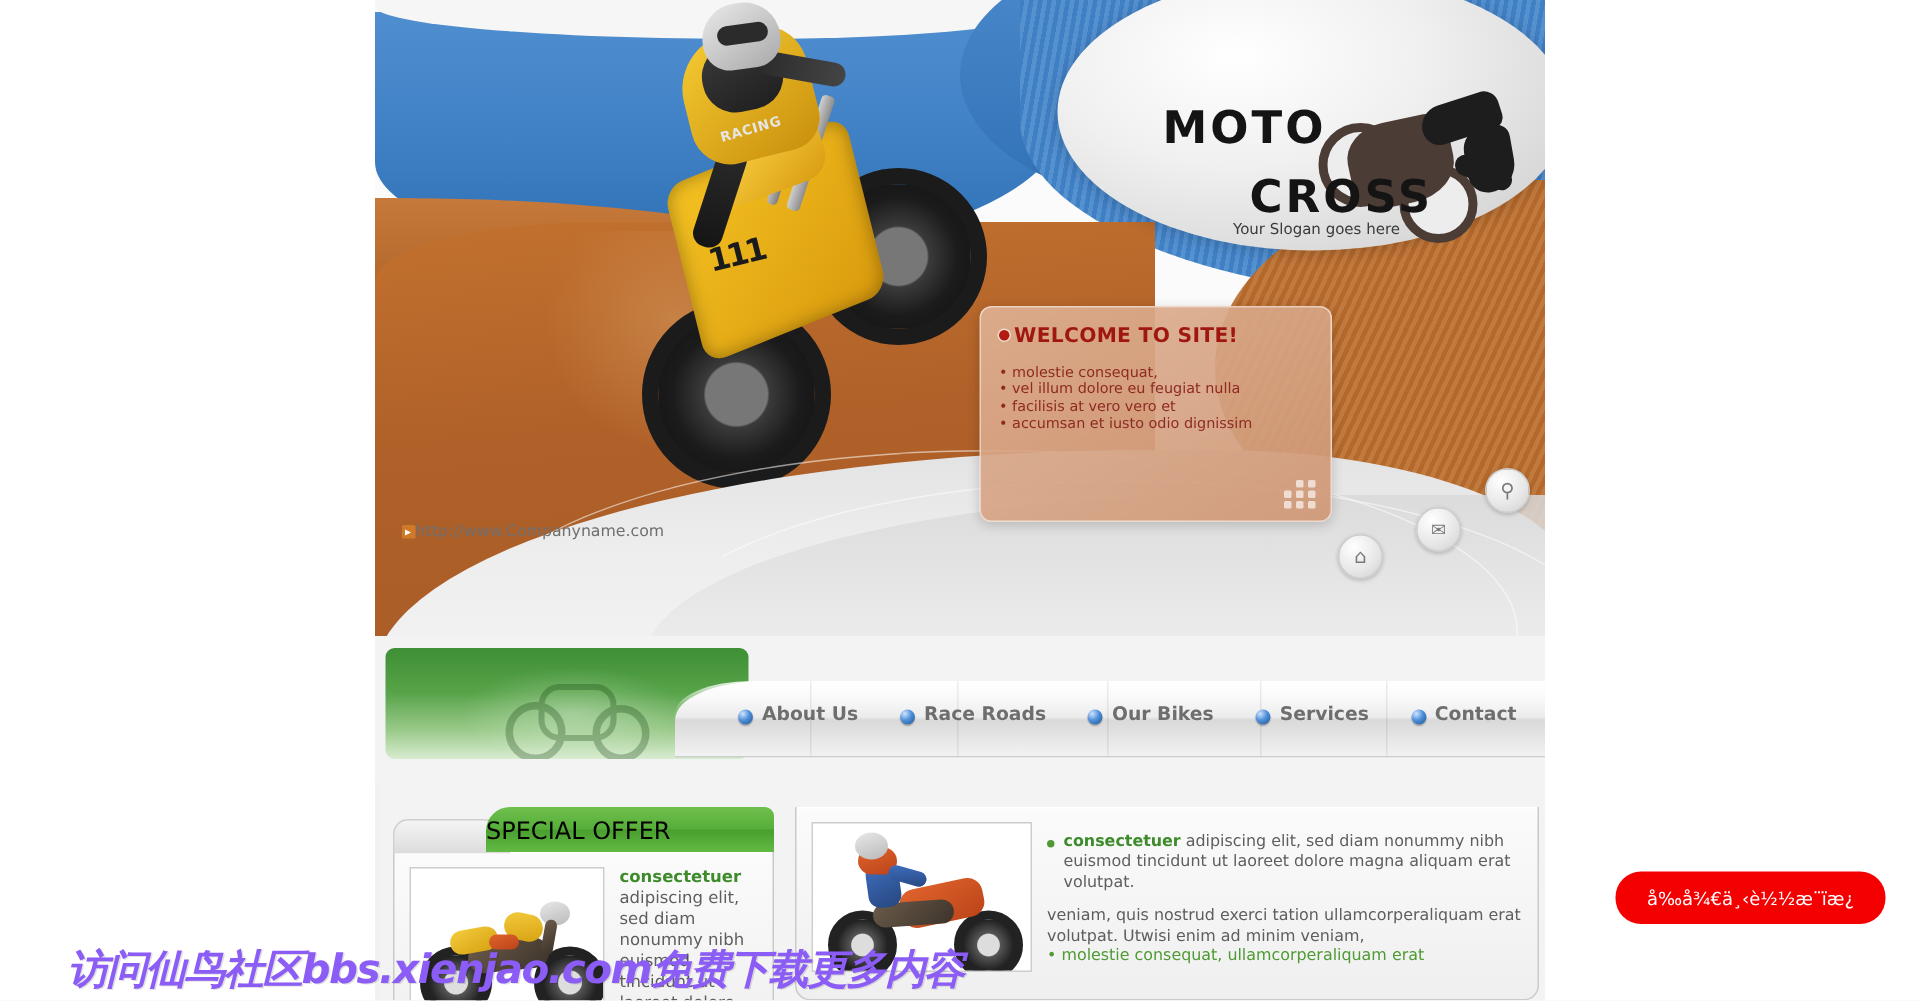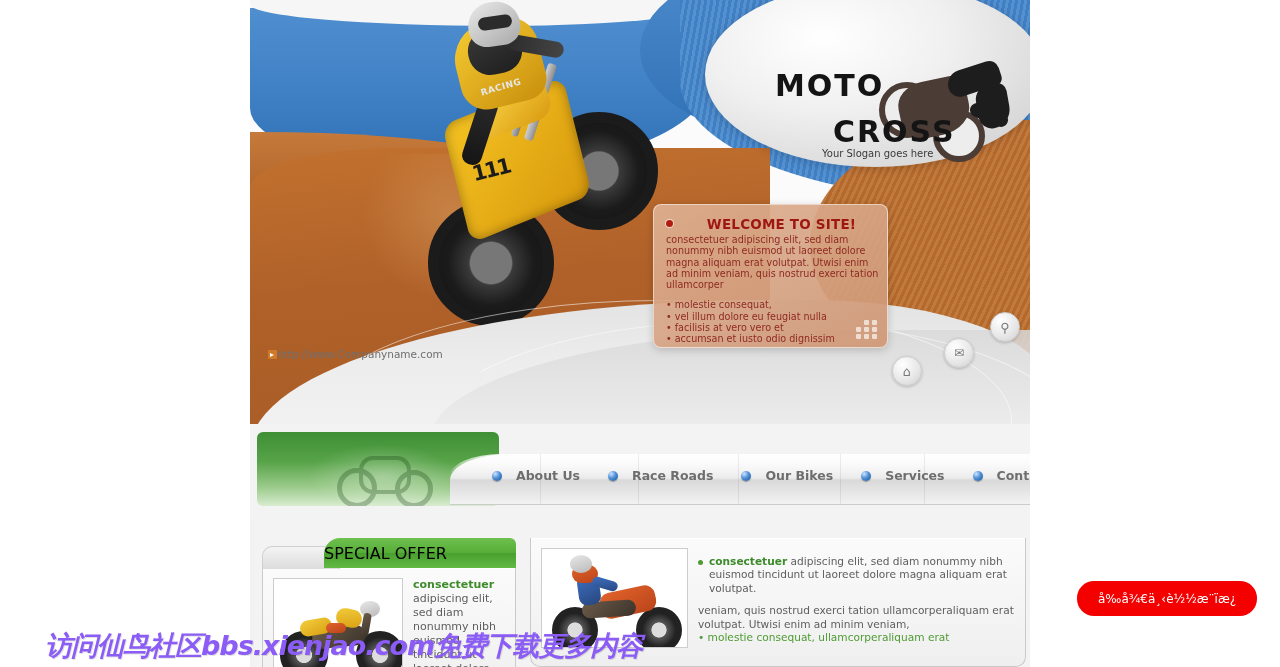--- a/index.html
+++ b/index.html
@@ -107,21 +107,21 @@
   
   .welcome{
     position:absolute;left:403px;top:204px;width:233px;height:142px;
     background:linear-gradient(150deg,rgba(222,176,146,.92),rgba(206,150,116,.92));
     border:1px solid rgba(255,255,255,.55);border-radius:8px;
     box-shadow:0 2px 8px rgba(0,0,0,.18);
     padding:0;
   }
   .welcome h2{
     margin:0;padding:11px 0 2px 22px;
-    font:700 13.5px "DejaVu Sans",sans-serif;color:#9f1710;letter-spacing:.2px;text-align:center;
+    font:700 13.5px "DejaVu Sans",sans-serif;color:#9f1710;letter-spacing:.2px;
   }
   .welcome .bullet-red{position:absolute;left:12px;top:15px;width:7px;height:7px;border-radius:50%;background:#b31a10;box-shadow:0 0 0 1px rgba(255,255,255,.6);}
   .welcome p{margin:0;padding:0 8px 0 12px;font:400 9.6px/11.3px "DejaVu Sans",sans-serif;color:#8f2a22;}
   .welcome ul{margin:9px 0 0 0;padding:0 8px 0 12px;list-style:none;}
   .welcome ul li{font:400 9.6px/11.3px "DejaVu Sans",sans-serif;color:#8f2a22;}
   .welcome .dots{position:absolute;right:9px;bottom:9px;width:22px;height:18px;}
   .welcome .dots i{position:absolute;width:5px;height:5px;background:rgba(255,255,255,.65);border-radius:1px;}
 
   
   .url-row{position:absolute;left:18px;top:348px;display:flex;align-items:center;gap:0;}
@@ -170,21 +170,21 @@
   }
   .greenbanner .gbike{position:absolute;left:76px;top:18px;width:120px;height:52px;opacity:.28;}
   .greenbanner .gbike i{position:absolute;border-radius:50%;border:5px solid #0c3c08;}
   .navbar{
     position:absolute;left:200px;top:30px;width:580px;height:50px;
     background:linear-gradient(180deg,#fdfdfd 0%,#ececec 48%,#d9d9d9 52%,#f2f2f2 100%);
     border-top-left-radius:60px 26px;border-bottom:1px solid #cccccc;
   }
   .navbar .sheen{position:absolute;left:0;top:0;width:100%;height:22px;background:linear-gradient(180deg,rgba(255,255,255,.85),rgba(255,255,255,0));border-top-left-radius:60px 26px;}
   .navitems{position:absolute;left:28px;top:14px;display:flex;align-items:center;gap:0;}
-  .navitem{display:flex;align-items:center;gap:14px;padding:0 14px;cursor:pointer;}
+  .navitem{display:flex;align-items:flex-end;gap:6px;padding:0 14px;cursor:pointer;}
   .navitem .ball{
     width:10px;height:10px;border-radius:50%;
     background:radial-gradient(circle at 32% 28%,#cfe4ff 0%,#4f8fd8 45%,#19538f 100%);
     box-shadow:0 1px 1px rgba(0,0,0,.3);
   }
   .navitem .t{font:700 12.5px "DejaVu Sans",sans-serif;color:#6e6e6e;white-space:nowrap;}
   .navbar .curve{position:absolute;top:0;width:1px;height:50px;background:rgba(0,0,0,.07);}
 
   
   .content{position:absolute;left:4px;top:520px;width:780px;height:147px;background:#f3f3f3;}
@@ -284,21 +284,20 @@
           <div class="rd3"></div>
       </div>
       <div class="moto">MOTO</div>
       <div class="cross">CROSS</div>
       <div class="slogan">Your Slogan goes here</div>
     </div>
 
     <div class="welcome">
       <span class="bullet-red"></span>
       <h2>WELCOME TO SITE!</h2>
-      <p>consectetuer adipiscing elit, sed diam nonummy nibh euismod ut laoreet dolore magna aliquam erat volutpat. Utwisi enim ad minim veniam, quis nostrud exerci tation ullamcorper</p>
       <ul>
         <li>• molestie consequat,</li>
         <li>• vel illum dolore eu feugiat nulla</li>
         <li>• facilisis at vero vero et</li>
         <li>• accumsan et iusto odio dignissim</li>
       </ul>
       <span class="dots">
         <i style="left:8px;top:0"></i>
           <i style="left:16px;top:0"></i>
         <i style="left:0;top:7px"></i>

